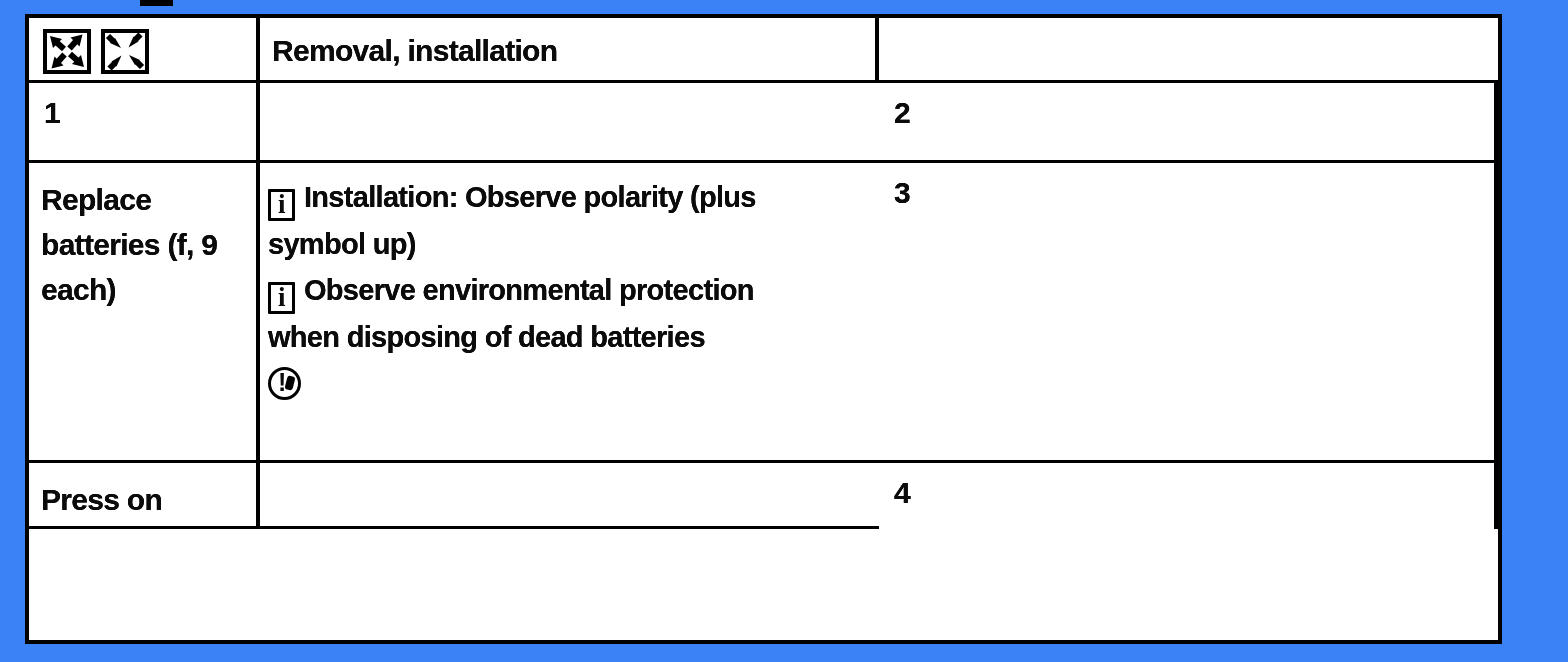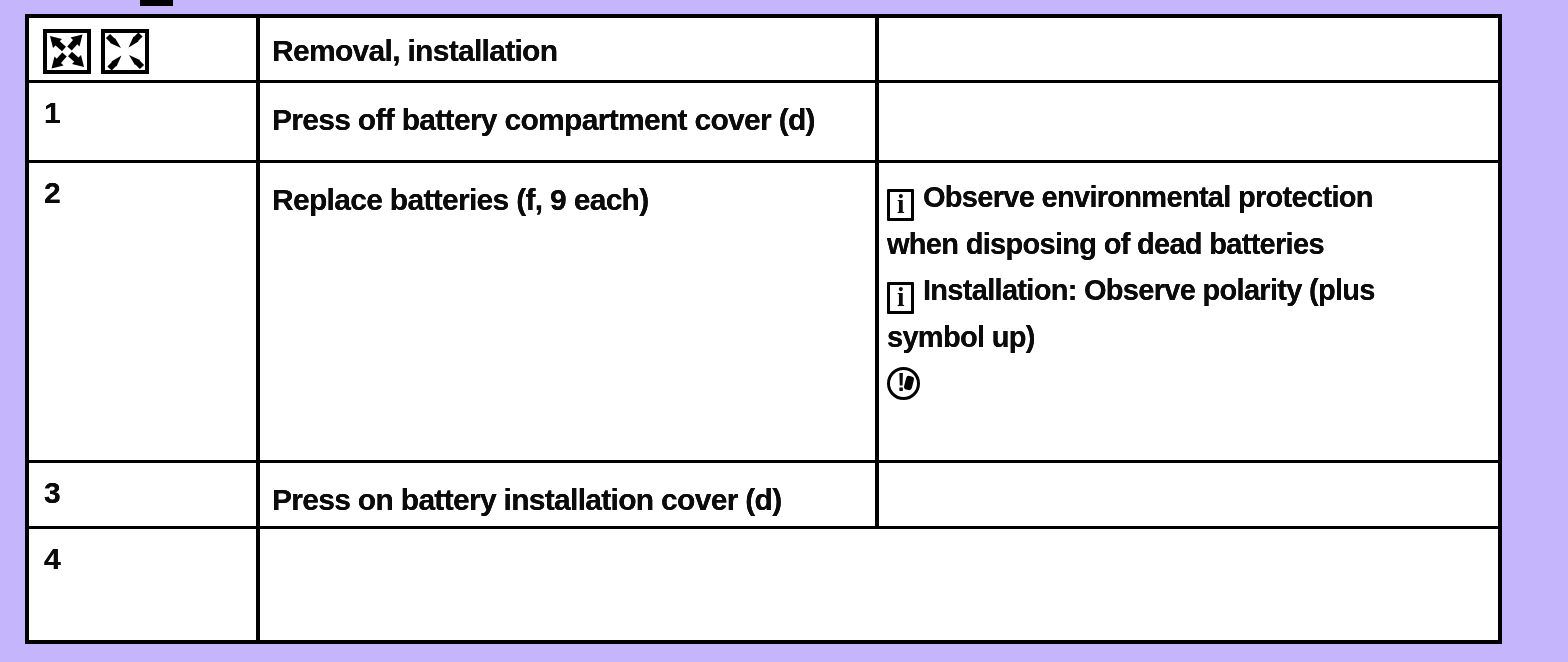--- a/index.html
+++ b/index.html
@@ -1,17 +1,17 @@
 <!DOCTYPE html>
 <html><head>
 <meta charset="utf-8">
 <style>
   html,body { margin:0; padding:0; background:#ffffff; }
   .page {
-    position:relative; width:1568px; height:662px; background:#c4b5fd;
+    position:relative; width:1568px; height:662px; background:#3b82f6;
     font-family:"Liberation Sans", sans-serif; color:#0b0b0b; overflow:hidden;
   }
   
   .tick { position:absolute; background:#000; }
   .tick1 { left:140px; top:0; width:33px; height:6px; }
 
   .tbl {
     position:absolute; left:25px; top:14px; width:1477px; height:630px;
     border:4px solid #000; box-sizing:border-box;
     display:grid;
@@ -85,30 +85,29 @@
           <use href="#ai" transform="rotate(90 24 22.5)"></use>
           <use href="#ai" transform="rotate(180 24 22.5)"></use>
           <use href="#ai" transform="rotate(270 24 22.5)"></use>
         </svg>
       </span>
     </div>
     <div class="cell br bb hdr txt">Removal, installation</div>
     <div class="cell bb"></div>
 
     <div class="cell br bb num txt">1</div>
-    <div class="cell br bb task txt preline">Press off battery compartment cover (d)</div>
     <div class="cell bb"></div>
 
     <div class="cell br bb num txt">2</div>
     <div class="cell br bb task txt preline">Replace batteries (f, 9 each)</div>
     <div class="cell bb notes txt">
+      <div class="preline"><span class="info-icon">i</span><b>Installation:</b><span> Observe polarity (plus
+symbol up)</span></div>
       <div class="preline"><span class="info-icon">i</span><span>Observe environmental protection
 when disposing of dead batteries</span></div>
-      <div class="preline"><span class="info-icon">i</span><b>Installation:</b><span> Observe polarity (plus
-symbol up)</span></div>
       <div class="preline"><span class="circle-icon"><span class="bang">!</span><span class="blob"></span></span></div>
     </div>
 
     <div class="cell br bb num txt">3</div>
     <div class="cell br bb task txt preline">Press on battery installation cover (d)</div>
     <div class="cell bb"></div>
 
     <div class="cell br num txt">4</div>
     <div class="cell"></div>
 

